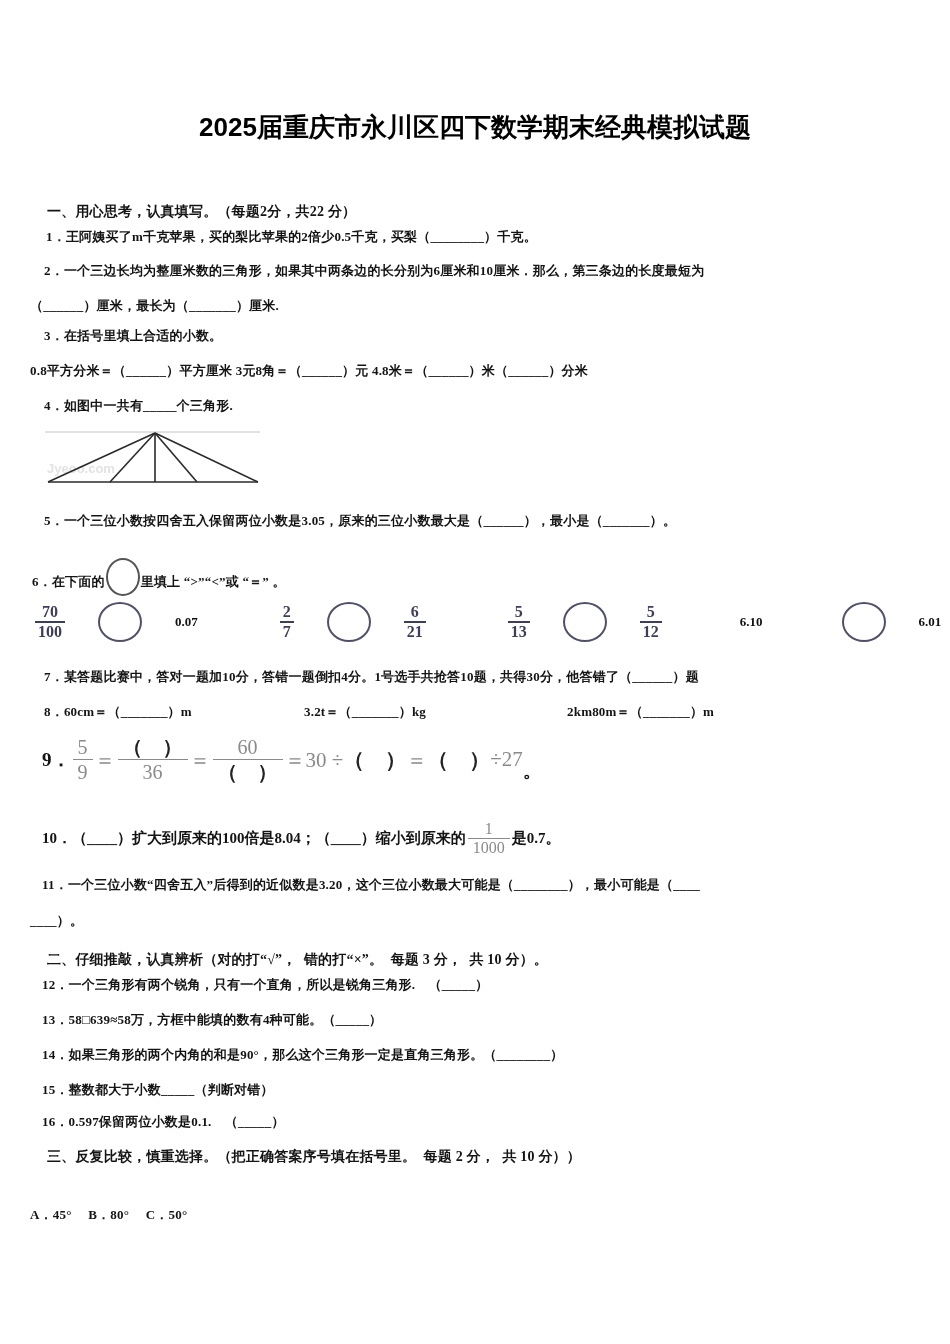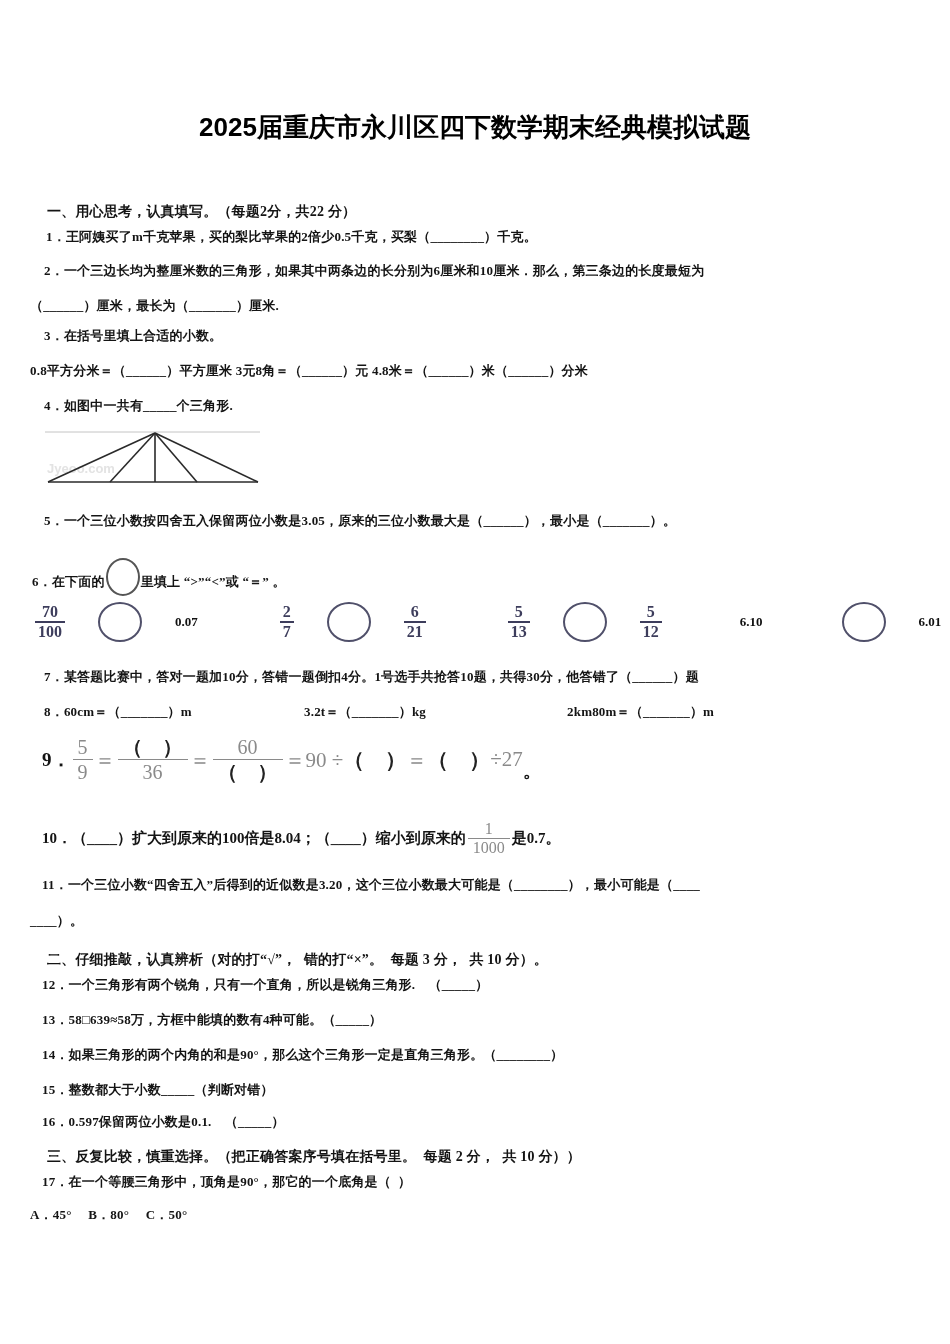--- a/index.html
+++ b/index.html
@@ -108,21 +108,21 @@
 
   <div class="line" style="top:704px;left:44px;"><span style="position:absolute;left:0;">8．60cm＝（_______）m</span><span style="position:absolute;left:260px;">3.2t＝（_______）kg</span><span style="position:absolute;left:479px;margin-left:44px;">2km80m＝（_______）m</span></div>
 
   <div class="mathrow" style="top:735px;left:42px;">
     <span class="qnum">9．</span>
     <span class="mfrac"><span class="num">5</span><span class="den">9</span></span>
     <span class="math">＝</span>
     <span class="mfrac"><span class="num dark">（　）</span><span class="den">36</span></span>
     <span class="math">＝</span>
     <span class="mfrac"><span class="num">60</span><span class="den dark">（　）</span></span>
-    <span class="math">＝90 ÷</span>
+    <span class="math">＝30 ÷</span>
     <span class="math dark">（　）</span>
     <span class="math">＝</span>
     <span class="math dark">（　）</span>
     <span class="math">÷27</span>
     <span class="endmark">。</span>
   </div>
 
   <div class="mathrow" style="top:820px;left:42px;">
     <span class="blacktext">10．（____）扩大到原来的100倍是8.04；（____）缩小到原来的</span>
     <span class="mfrac mfrac-sm"><span class="num">1</span><span class="den">1000</span></span>
@@ -133,16 +133,15 @@
   <div class="line" style="top:913px;left:30px;">____）。</div>
 
   <div class="line hdr" style="top:951px;left:47px;">二、仔细推敲，认真辨析（对的打“√”，  错的打“×”。  每题 3 分，  共 10 分）。</div>
   <div class="line" style="top:977px;left:42px;text-align:center;">12．一个三角形有两个锐角，只有一个直角，所以是锐角三角形.　（_____）</div>
   <div class="line" style="top:1012px;left:42px;">13．58□639≈58万，方框中能填的数有4种可能。（_____）</div>
   <div class="line" style="top:1047px;left:42px;">14．如果三角形的两个内角的和是90°，那么这个三角形一定是直角三角形。（________）</div>
   <div class="line" style="top:1082px;left:42px;">15．整数都大于小数_____（判断对错）</div>
   <div class="line" style="top:1114px;left:42px;">16．0.597保留两位小数是0.1.　（_____）</div>
 
   <div class="line hdr" style="top:1148px;left:47px;">三、反复比较，慎重选择。（把正确答案序号填在括号里。  每题 2 分，  共 10 分））</div>
-  <div class="line" style="top:1174px;left:42px;">17．在一个等腰三角形中，顶角是90°，那它的一个底角是（  ）</div>
   <div class="line" style="top:1207px;left:30px;">A．45°　 B．80°　 C．50°</div>
 
 </div>
 
 </body></html>

